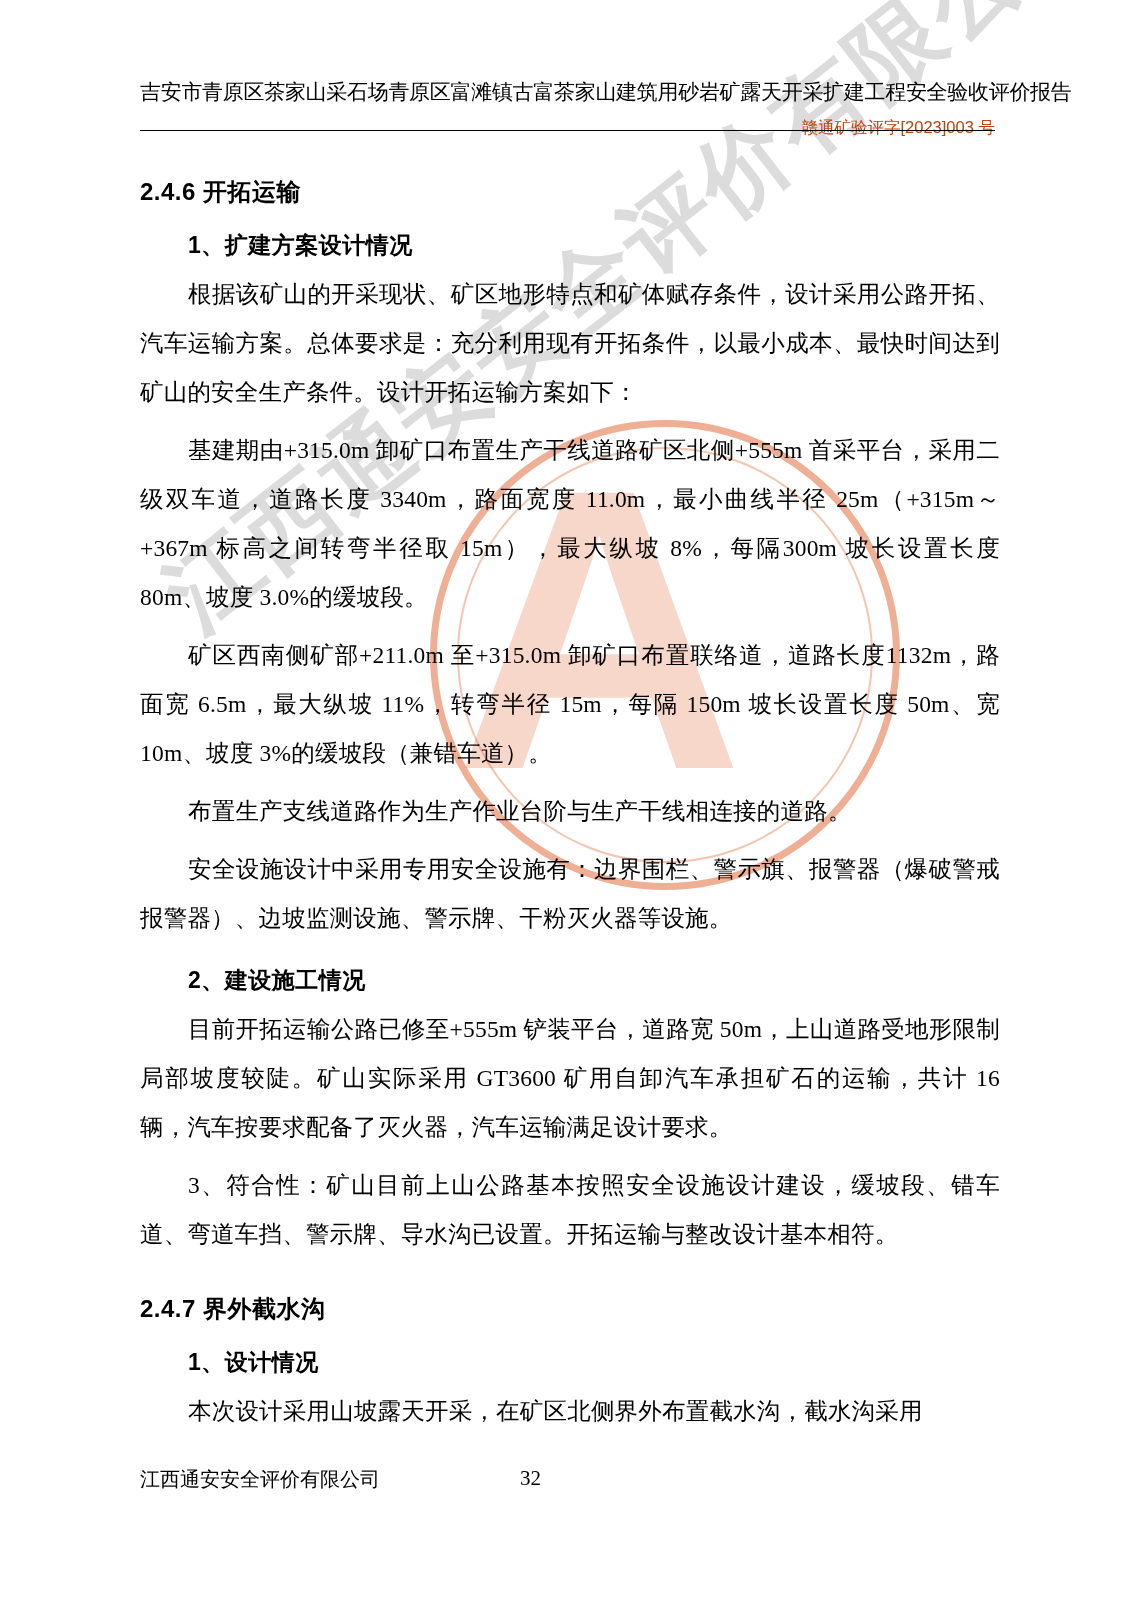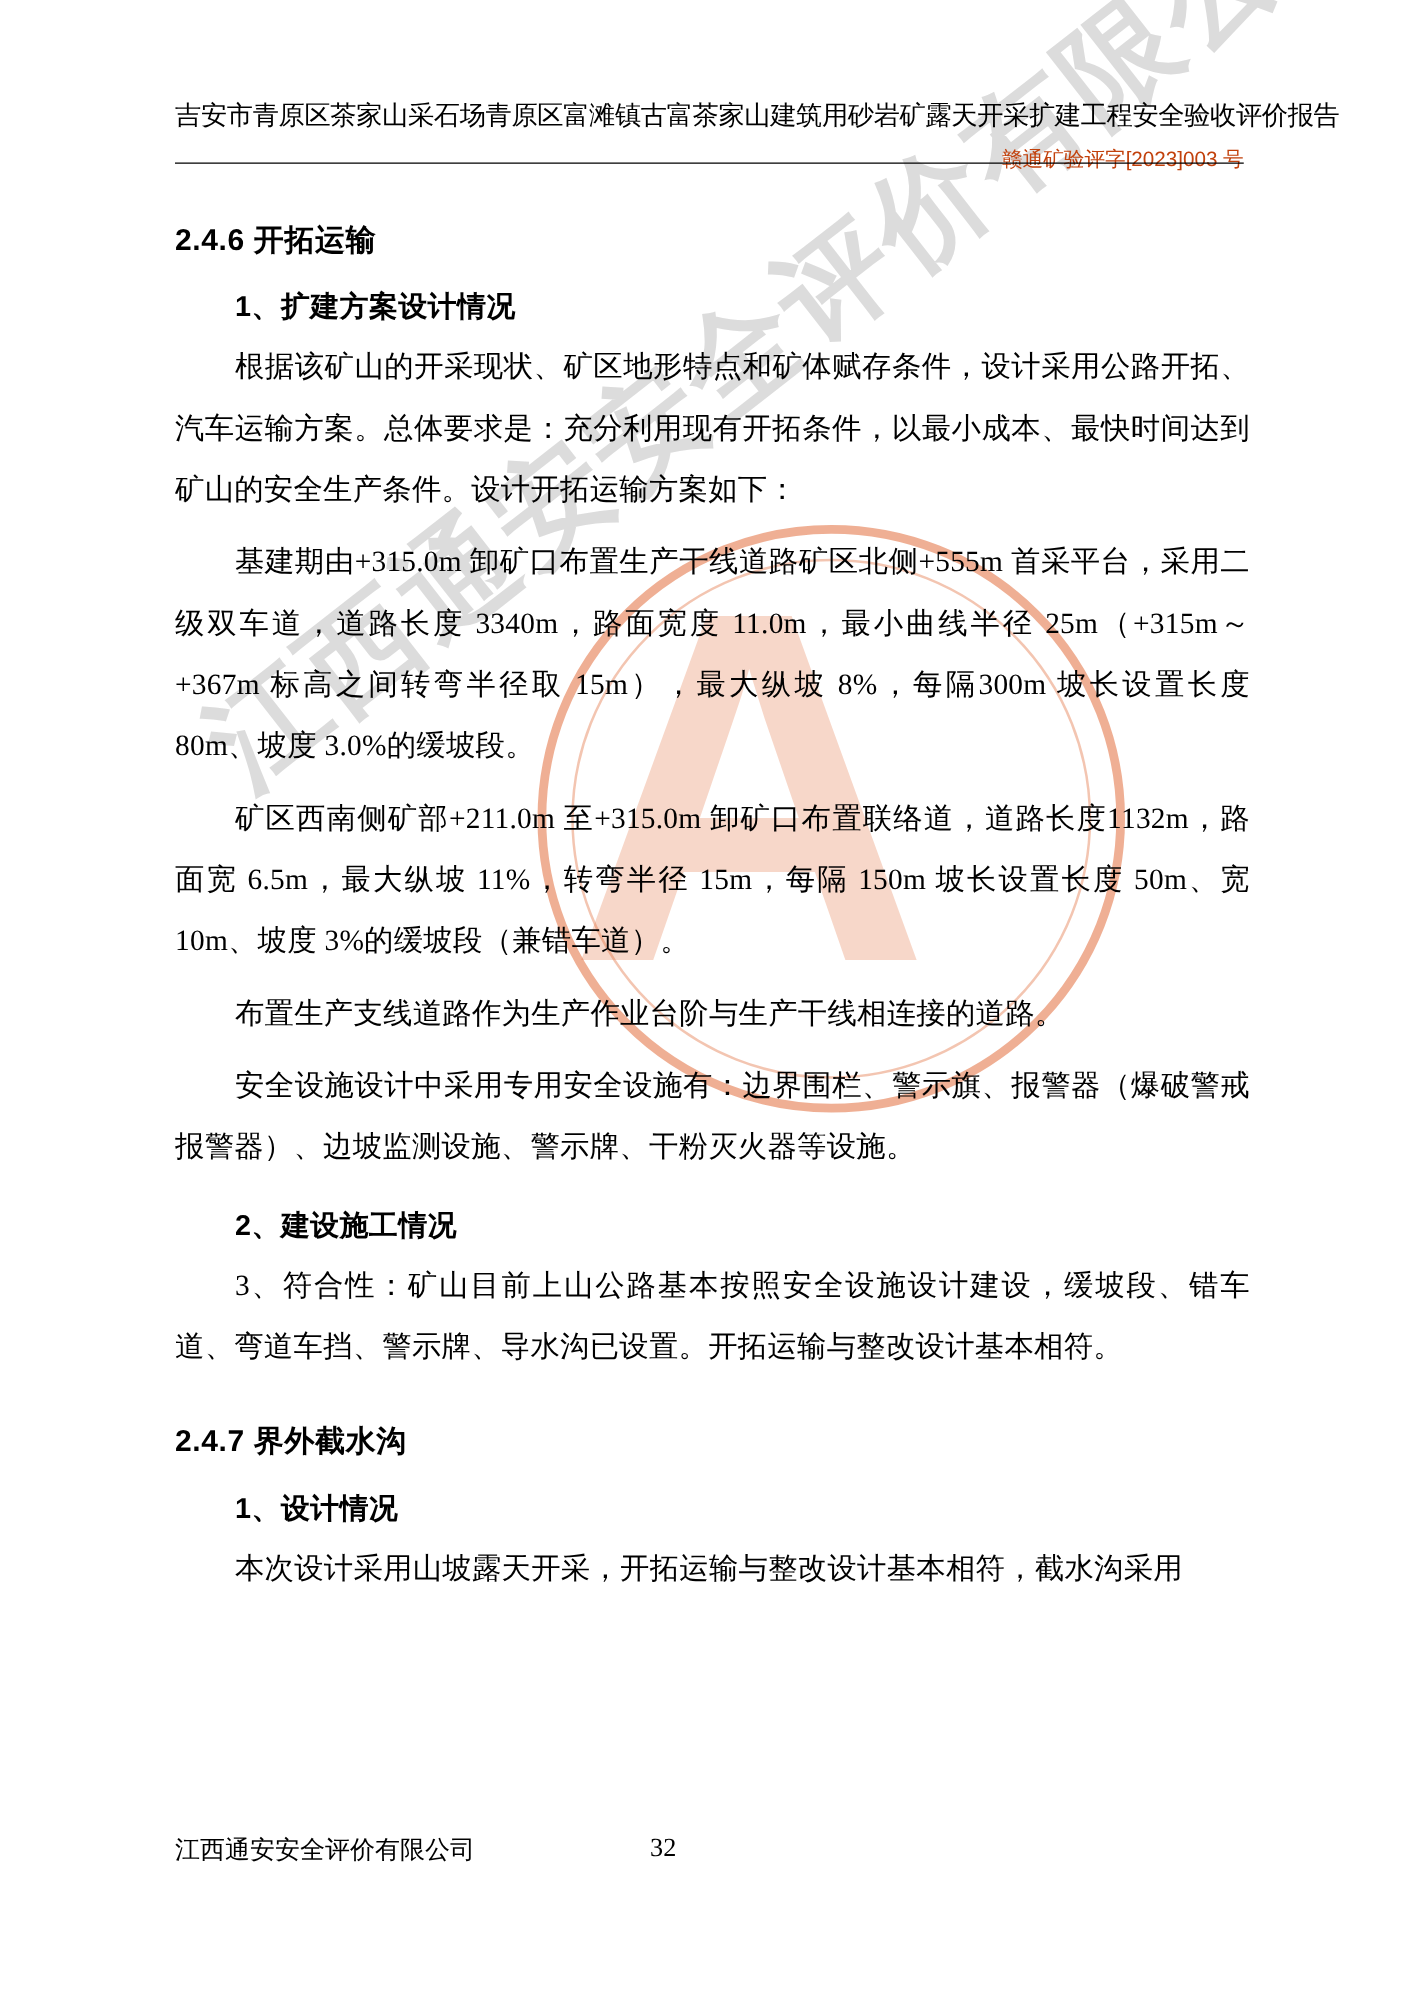--- a/index.html
+++ b/index.html
@@ -202,28 +202,29 @@
     <p class="body">基建期由+315.0m 卸矿口布置生产干线道路矿区北侧+555m 首采平台，采用二级双车道，道路长度 3340m，路面宽度 11.0m，最小曲线半径 25m（+315m～+367m 标高之间转弯半径取 15m），最大纵坡 8%，每隔300m 坡长设置长度 80m、坡度 3.0%的缓坡段。</p>
 
     <p class="body">矿区西南侧矿部+211.0m 至+315.0m 卸矿口布置联络道，道路长度1132m，路面宽 6.5m，最大纵坡 11%，转弯半径 15m，每隔 150m 坡长设置长度 50m、宽 10m、坡度 3%的缓坡段（兼错车道）。</p>
 
     <p class="body">布置生产支线道路作为生产作业台阶与生产干线相连接的道路。</p>
 
     <p class="body">安全设施设计中采用专用安全设施有：边界围栏、警示旗、报警器（爆破警戒报警器）、边坡监测设施、警示牌、干粉灭火器等设施。</p>
 
     <h3 class="sub">2、建设施工情况</h3>
 
+    <p class="body">目前开拓运输公路已修至+555m 铲装平台，道路宽 50m，上山道路受地形限制局部坡度较陡。矿山实际采用 GT3600 矿用自卸汽车承担矿石的运输，共计 16 辆，汽车按要求配备了灭火器，汽车运输满足设计要求。</p>
 
     <p class="body">3、符合性：矿山目前上山公路基本按照安全设施设计建设，缓坡段、错车道、弯道车挡、警示牌、导水沟已设置。开拓运输与整改设计基本相符。</p>
 
     <h2 class="sec">2.4.7 界外截水沟</h2>
 
     <h3 class="sub">1、设计情况</h3>
 
-    <p class="body">本次设计采用山坡露天开采，开拓运输与整改设计基本相符，截水沟采用</p>
+    <p class="body">本次设计采用山坡露天开采，在矿区北侧界外布置截水沟，截水沟采用</p>
 
   </div>
 
   <div class="footer">
     <div class="footer-left">江西通安安全评价有限公司</div>
     <div class="footer-page">32</div>
   </div>
 
 </div>
 

